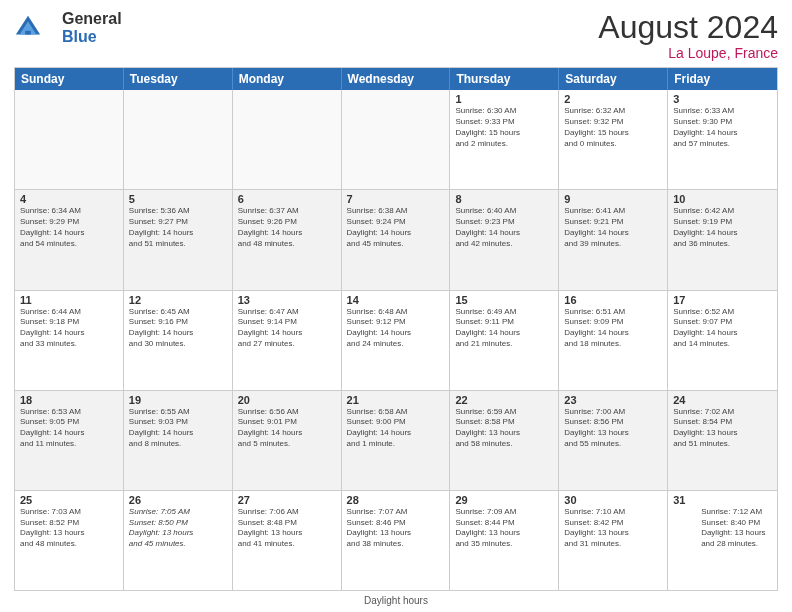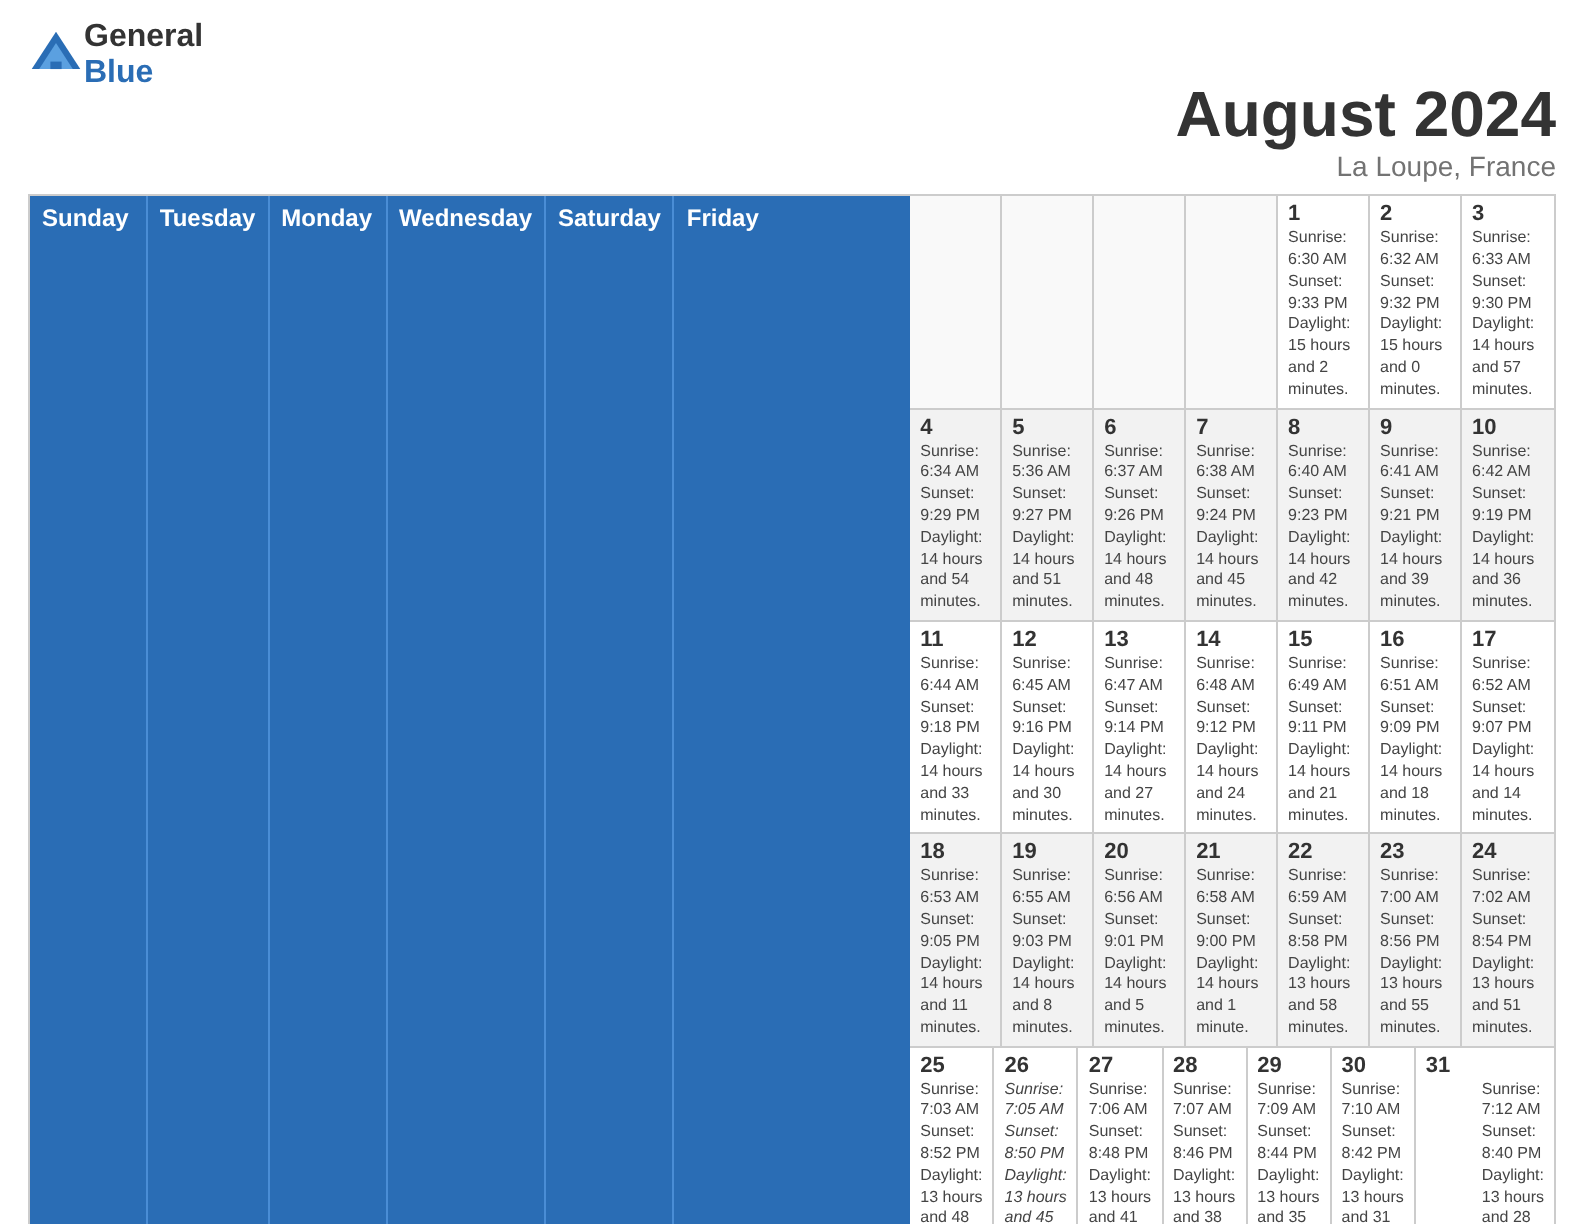--- a/index.html
+++ b/index.html
@@ -19,21 +19,21 @@
     }
     .header {
       display: flex;
       justify-content: space-between;
       align-items: flex-start;
       margin-bottom: 6px;
     }
     .logo {
       display: flex;
       align-items: center;
-      gap: 0;
+      gap: 20px;
     }
     .logo-text {
       display: flex;
       flex-direction: column;
       line-height: 1.1;
     }
     .logo-general {
       font-size: 16px;
       font-weight: bold;
       color: #333;
@@ -45,33 +45,32 @@
     }
     .logo-icon {
       width: 28px;
       height: 28px;
     }
     .title-area {
       text-align: right;
     }
     .month-title {
       font-size: 32px;
-      font-weight: bold;
+      font-weight: normal;
       color: #333;
       line-height: 1.1;
-      margin-top: 30px;
     }
     .location {
       font-size: 14px;
-      color: #737373;
+      color: #be185d;
     }
     .calendar {
       flex: 1;
       display: flex;
-      flex-direction: row;
+      flex-direction: column;
       border: 1px solid #ccc;
     }
     .cal-header {
       display: grid;
       grid-template-columns: repeat(7, 1fr);
       background: #2a6db5;
     }
     .cal-header-cell {
       color: #fff;
       font-size: 12px;
@@ -145,20 +144,21 @@
       <div class="location">La Loupe, France</div>
     </div>
   </div>
 
   <div class="calendar">
     <div class="cal-header">
     <div class="cal-header-cell">Sunday</div>
         <div class="cal-header-cell">Tuesday</div>
         <div class="cal-header-cell">Monday</div>
         <div class="cal-header-cell">Wednesday</div>
+        <div class="cal-header-cell">Thursday</div>
         <div class="cal-header-cell">Saturday</div>
         <div class="cal-header-cell">Friday</div>
       </div>
     <div class="cal-body">
     <div class="cal-row">
           <div class="cal-cell empty"></div>
           <div class="cal-cell empty"></div>
           <div class="cal-cell empty"></div>
           <div class="cal-cell empty"></div>
           <div class="cal-cell">

